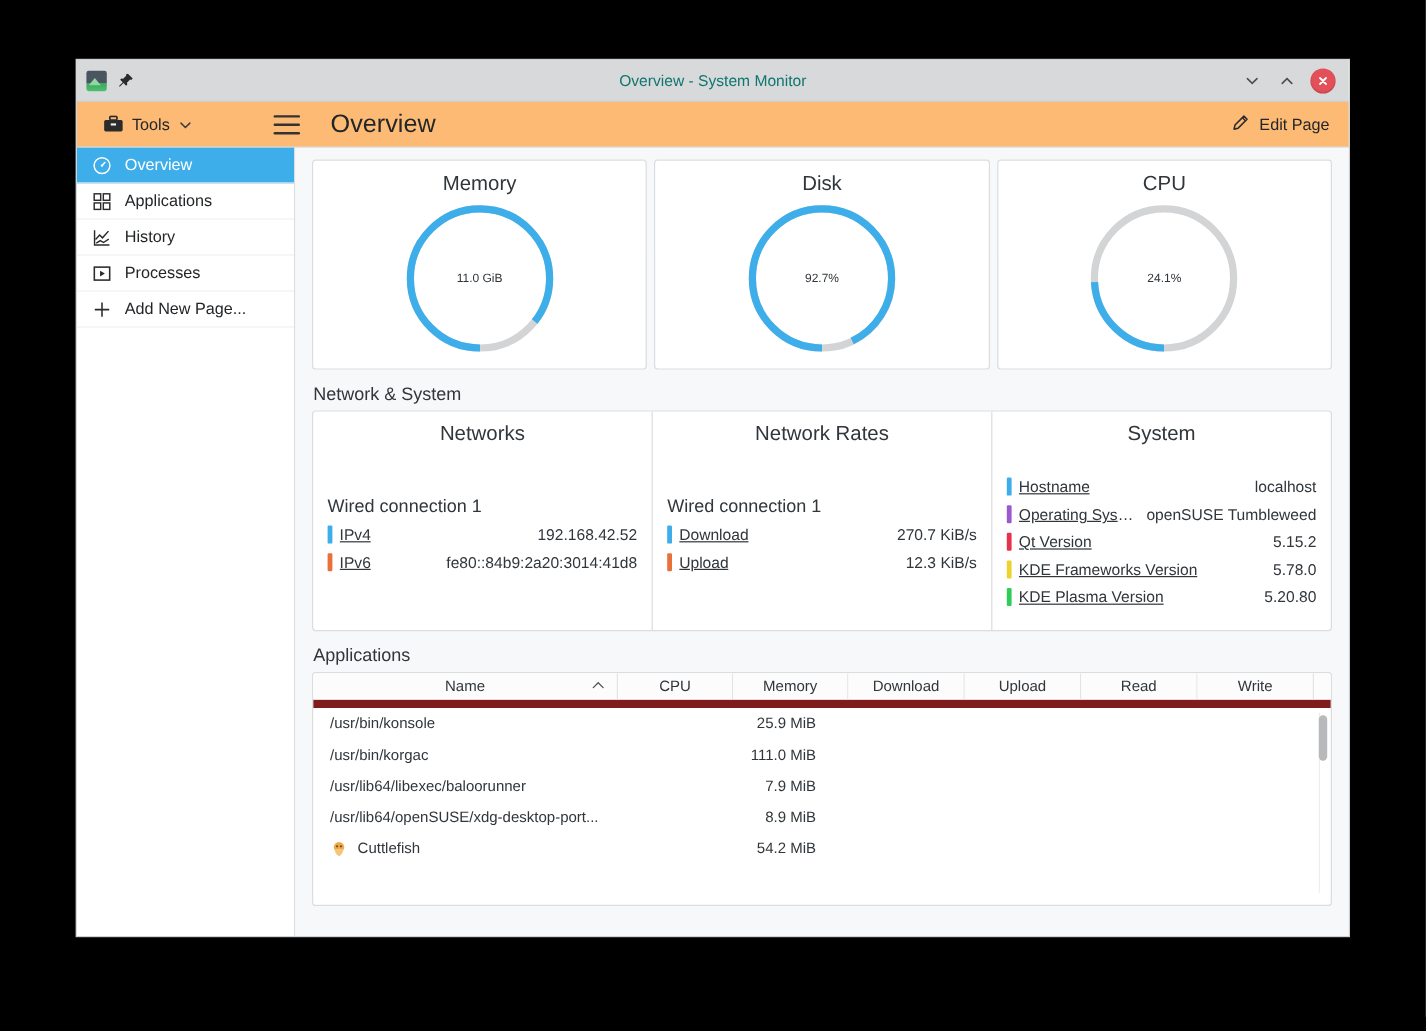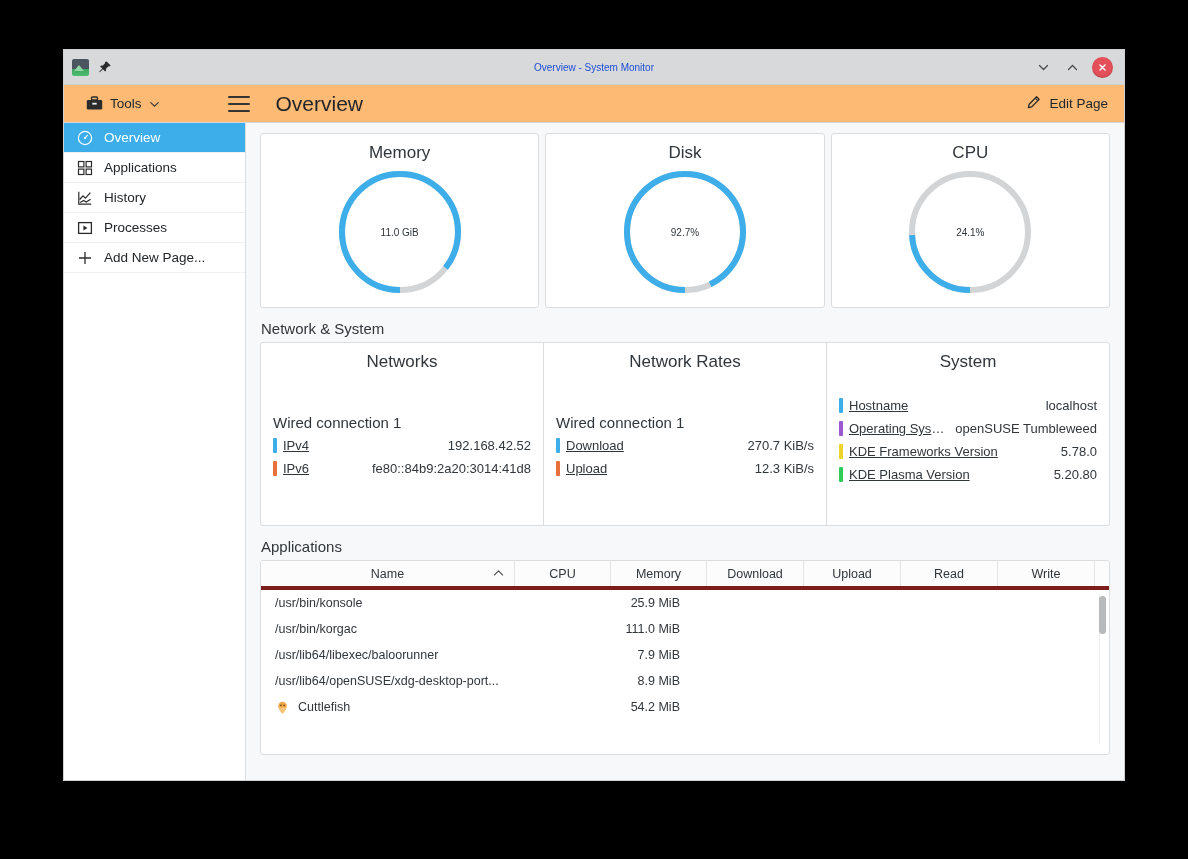--- a/index.html
+++ b/index.html
@@ -35,21 +35,21 @@
   }
   .app-icon::after {
     content:""; position:absolute; left:2px; bottom:5px;
     width:0;height:0;border-left:5px solid transparent;border-right:5px solid transparent;
     border-bottom:6px solid #8fd6a4;
   }
   .pin-icon { width: 16px; height: 16px; position: relative; }
   .pin-icon svg { display:block; }
   .tb-title {
     position: absolute; left: 0; right: 0; text-align: center;
-    font-size: 10px; color: #1d4ed8; pointer-events: none;
+    font-size: 13px; color: #0f766e; pointer-events: none;
   }
   .tb-right {
     margin-left: auto; display: flex; align-items: center; gap: 11px;
     padding-right: 11px; position: relative; z-index: 2;
   }
   .tb-btn {
     width: 18px; height: 18px; display: flex; align-items: center; justify-content: center;
     color: #4d4d4d;
   }
   .tb-close {
@@ -126,21 +126,21 @@
   .kv .k { white-space: nowrap; overflow: hidden; text-overflow: ellipsis; text-decoration: underline; }
   .kv .v { margin-left: auto; padding-left: 8px; white-space: nowrap; }
   .sys .kv { line-height: 23px; }
   .sys-list { margin-top: 22px; }
   
   .table-wrap {
     background: #fff; border: 1px solid #dcdddf; border-radius: 3px;
     height: 195px; overflow: hidden; display: flex; flex-direction: column;
     position: relative;
   }
-  .thead { display: flex; height: 29px; flex: none; border-bottom: 4px solid #7f1d1d; justify-content: center; }
+  .thead { display: flex; height: 29px; flex: none; border-bottom: 7px solid #7f1d1d; justify-content: center; }
   .th {
     display: flex; align-items: center; justify-content: center;
     font-size: 12.5px; color: #31363b; background: #fcfcfc;
     border-right: 1px solid #e3e4e6; position: relative;
   }
   .th.name { flex: 0 0 254px; }
   .th.col { flex: 0 0 96px; }
   .th.col.wide { flex: 0 0 97px; }
   .th.spacer { flex: 1; border-right: none; }
   .sort-caret { position: absolute; right: 10px; font-size: 10px; color: #555; }
@@ -358,20 +358,25 @@
               <span class="bar" style="background:#3daee9"></span>
               <span class="k">Hostname</span>
               <span class="v">localhost</span>
             </div>
             <div class="kv">
               <span class="bar" style="background:#9b59d0"></span>
               <span class="k">Operating Syste...</span>
               <span class="v">openSUSE Tumbleweed</span>
             </div>
             <div class="kv">
+              <span class="bar" style="background:#e6334d"></span>
+              <span class="k">Qt Version</span>
+              <span class="v">5.15.2</span>
+            </div>
+            <div class="kv">
               <span class="bar" style="background:#edd42c"></span>
               <span class="k">KDE Frameworks Version</span>
               <span class="v">5.78.0</span>
             </div>
             <div class="kv">
               <span class="bar" style="background:#2fcc5a"></span>
               <span class="k">KDE Plasma Version</span>
               <span class="v">5.20.80</span>
             </div>
           </div>

